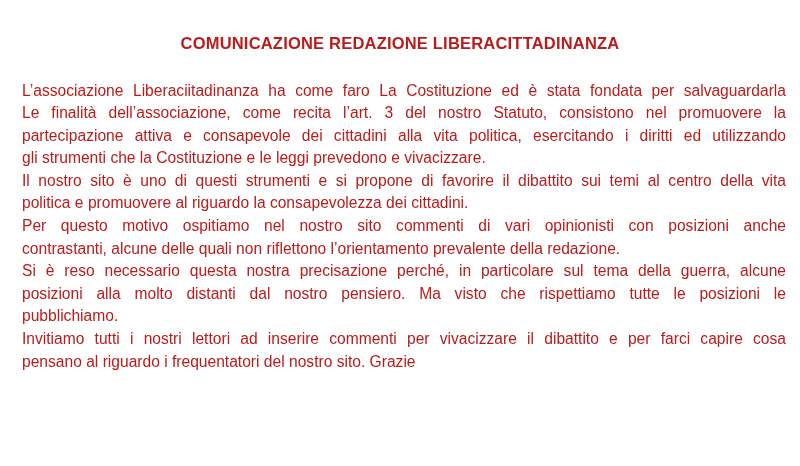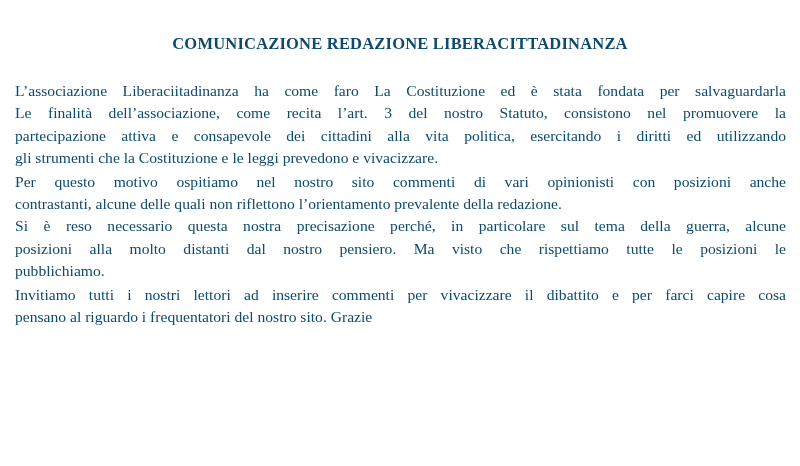--- a/index.html
+++ b/index.html
@@ -10,35 +10,35 @@
     width: 800px;
     height: 466px;
     background: #ffffff;
     overflow: hidden;
   }
   .page {
     width: 800px;
     height: 466px;
     box-sizing: border-box;
     background: #ffffff;
-    font-family: Liberation Serif, serif;
-    color: #0c4a6e;
+    font-family: Liberation Sans, sans-serif;
+    color: #b91c1c;
   }
   .title {
     margin: 0;
     padding-top: 33px;
     text-align: center;
     font-size: 16.5px;
     line-height: 21px;
     font-weight: bold;
     letter-spacing: 0.2px;
   }
   .doc-body {
     margin-top: 26px;
-    padding-left: 15px;
+    padding-left: 22px;
     padding-right: 14px;
   }
   .block + .block {
     margin-top: 1px;
   }
   .paragraph {
     margin: 0;
   }
   .line {
     font-size: 15.6px;
@@ -59,20 +59,24 @@
   <div class="doc-body">
       <div class="block">
         <div class="paragraph">
           <div class="line">L’associazione Liberaciitadinanza ha come faro La Costituzione ed è stata fondata per salvaguardarla</div>
         </div>
         <div class="paragraph">
           <div class="line">Le finalità dell’associazione, come recita l’art. 3 del nostro Statuto, consistono nel promuovere la</div>
           <div class="line">partecipazione attiva e consapevole dei cittadini alla vita politica, esercitando i diritti ed utilizzando</div>
           <div class="line last">gli strumenti che la Costituzione e le leggi prevedono e vivacizzare.</div>
         </div>
+        <div class="paragraph">
+          <div class="line">Il nostro sito è uno di questi strumenti e si propone di favorire il dibattito sui temi al centro della  vita</div>
+          <div class="line last">politica e promuovere al riguardo la consapevolezza dei cittadini.</div>
+        </div>
       </div>
       <div class="block">
         <div class="paragraph">
           <div class="line">Per questo motivo ospitiamo nel nostro sito commenti di vari opinionisti con posizioni anche</div>
           <div class="line last">contrastanti, alcune delle quali  non riflettono l’orientamento prevalente della redazione.</div>
         </div>
         <div class="paragraph">
           <div class="line">Si è reso necessario questa nostra precisazione perché, in particolare sul tema della guerra, alcune</div>
           <div class="line">posizioni alla  molto distanti dal nostro pensiero. Ma visto che rispettiamo tutte le posizioni le</div>
           <div class="line last">pubblichiamo.</div>

